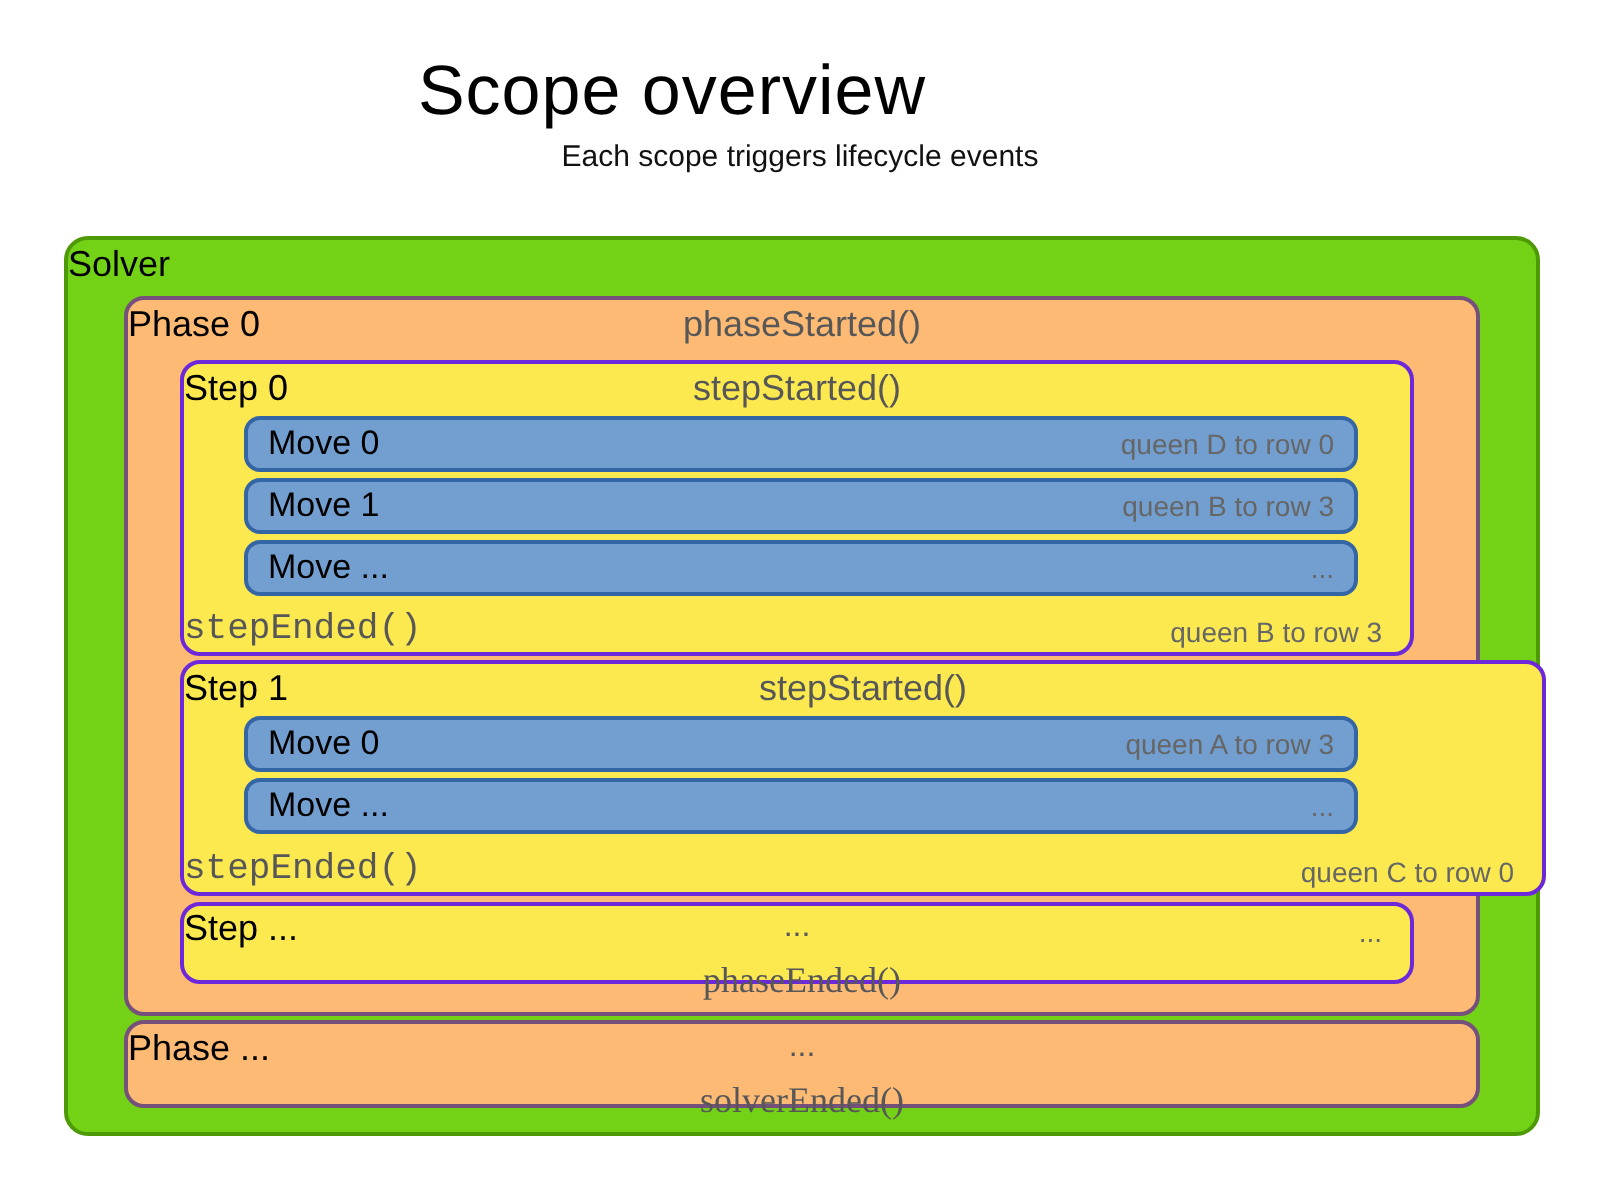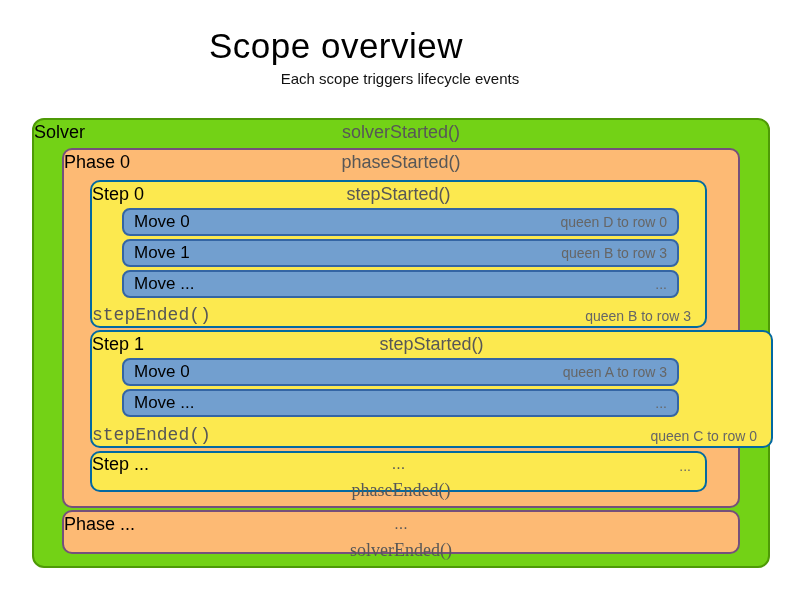--- a/index.html
+++ b/index.html
@@ -16,21 +16,21 @@
     font-size:15px; color:#111111;
   }
   .box { position:absolute; box-sizing:border-box; }
   .solver {
     left:32px; top:118px; width:738px; height:450px;
     background:#73D216; border:2px solid #4E9A06; border-radius:12px;
   }
   .phase  { background:#fdba74; border:2px solid #75507B; border-radius:10px; }
   .phase0 { left:28px; top:28px;  width:678px; height:360px; }
   .phaseMore { left:28px; top:390px; width:678px; height:44px; }
-  .step   { background:#FCE94F; border:2px solid #0369a1; border-radius:10px; }
+  .step   { background:#FCE94F; border:2px solid #6d28d9; border-radius:10px; }
   .step0  { left:26px; top:30px;  width:617px; height:148px; }
   .step1  { left:26px; top:180px; width:683px; height:118px; }
   .stepMore { left:26px; top:301px; width:617px; height:41px; }
   .move {
     position:absolute; box-sizing:border-box; left:30px; width:557px; height:28px;
     background:#729FCF; border:2px solid #3465A4; border-radius:8px;
     display:flex; align-items:center; justify-content:space-between;
     padding:0 10px;
   }
   .label   { color:#000000; font-size:18px; white-space:nowrap; }
@@ -50,21 +50,20 @@
 </head>
 <body>
 
 <div class="canvas">
 
   <div class="title">Scope overview</div>
   <div class="subtitle">Each scope triggers lifecycle events</div>
 
   <div class="box solver">
     <span class="label row-label">Solver</span>
-    <span class="event row-event">solverStarted()</span>
 
     <div class="box phase phase0">
       <span class="label row-label">Phase 0</span>
       <span class="event row-event">phaseStarted()</span>
 
       <div class="box step step0">
         <span class="label row-label">Step 0</span>
         <span class="event row-event">stepStarted()</span>
 
         <div class="move" style="top:26px">

